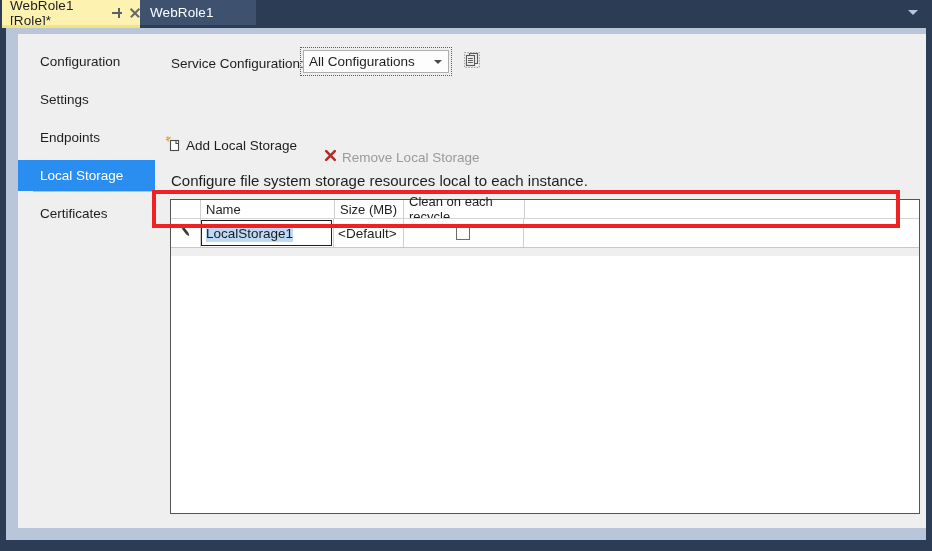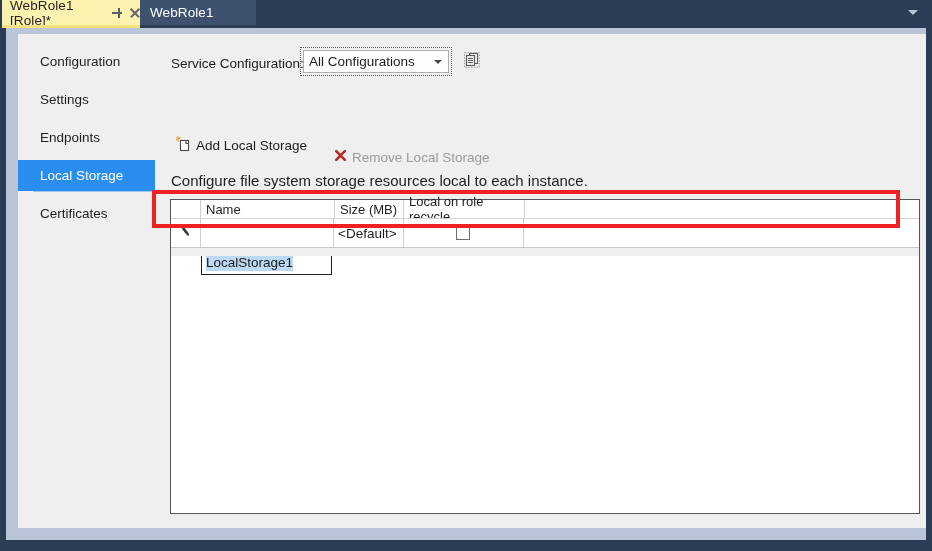--- a/index.html
+++ b/index.html
@@ -50,41 +50,41 @@
   
   #content{position:absolute;left:137px;top:0;width:771px;height:494px;}
 
   #svc-label{position:absolute;left:16px;top:22px;font-size:13.5px;color:#1e1e1e;}
   #svc-combo{position:absolute;left:148px;top:16px;width:146px;height:23px;background:#fdfdfd;border:1px solid #adadad;box-sizing:border-box;}
   #svc-combo-focus{position:absolute;left:145px;top:13px;width:152px;height:29px;border:1px dotted #5c5c5c;box-sizing:border-box;}
   #svc-combo-text{position:absolute;left:5px;top:3px;font-size:13.5px;color:#1e1e1e;}
   #svc-combo-arrow{position:absolute;right:6px;top:9px;width:0;height:0;border-left:4px solid transparent;border-right:4px solid transparent;border-top:4px solid #4a4a4a;}
   #svc-copy-btn{position:absolute;left:304px;top:13px;width:26px;height:26px;display:flex;align-items:center;justify-content:center;}
 
-  #toolbar{position:absolute;left:14px;top:98px;height:26px;display:flex;align-items:center;text-align:right;}
+  #toolbar{position:absolute;left:4px;top:98px;height:26px;display:flex;align-items:center;text-align:right;}
   .tool-btn{display:flex;align-items:center;height:26px;padding:0 6px;}
   .tool-label{font-size:13.5px;margin-left:4px;}
   #add-label{color:#1e1e1e;}
   #remove-label{color:#9a9a9a;}
   #remove-btn{margin-left:14px;margin-top:24px;}
 
   #desc{position:absolute;left:16px;top:138px;font-size:15px;color:#1e1e1e;}
 
   
   #grid{position:absolute;left:15px;top:165px;width:750px;height:315px;background:#ffffff;border:1px solid #555555;box-sizing:border-box;}
   #grid-headerrow{position:absolute;left:0;top:0;width:748px;height:18px;background:#ffffff;}
   .hdr-cell{position:absolute;top:0;height:18px;font-size:13px;color:#1e1e1e;display:flex;align-items:center;padding-left:5px;box-sizing:border-box;}
   .hdr-div{position:absolute;top:0;width:1px;height:18px;background:#cfcfcf;}
   #hdr-underline{position:absolute;left:0;top:18px;width:748px;height:1px;background:#d4d4d4;}
 
   #datarow{position:absolute;left:0;top:19px;width:748px;height:28px;background:#ffffff;}
   #rowheader{position:absolute;left:0;top:0;width:29px;height:28px;background:#ffffff;border-right:1px solid #cfcfcf;display:flex;align-items:center;justify-content:center;}
   .cell{position:absolute;top:0;height:28px;box-sizing:border-box;display:flex;align-items:center;font-size:13.5px;color:#1e1e1e;}
   .cell-div{position:absolute;top:0;width:1px;height:28px;background:#cfcfcf;}
-  #name-editbox{position:absolute;left:30px;top:1px;width:131px;height:26px;background:#ffffff;border:1.5px solid #1e1e1e;box-sizing:border-box;display:flex;align-items:center;padding-left:4px;margin-top:29px;}
+  #name-editbox{position:absolute;left:30px;top:1px;width:131px;height:26px;background:#ffffff;border:1.5px solid #1e1e1e;box-sizing:border-box;display:flex;align-items:center;padding-left:4px;}
   #name-editbox .sel{background:#bcd9f5;color:#1a1a1a;font-size:13.5px;padding:1px 0;}
   #size-cell{left:163px;width:68px;padding-left:4px;}
   #clean-cell{left:232px;width:120px;justify-content:center;}
   .chk{width:14px;height:14px;border:1.3px solid #6b6b6b;background:#ffffff;box-sizing:border-box;}
   #last-cell{left:353px;width:395px;}
   #row-bottomline{position:absolute;left:0;top:47px;width:748px;height:1px;background:#c8c8c8;}
   #row-strip{position:absolute;left:0;top:48px;width:748px;height:8px;background:#efefef;}
 
   
   #redbox{position:absolute;left:152px;top:190px;width:748px;height:38px;border:4px solid #ee2222;box-sizing:border-box;pointer-events:none;}
@@ -200,21 +200,21 @@
       <div id="desc">Configure file system storage resources local to each instance.</div>
 
       <div id="grid">
 
         <div id="grid-headerrow">
           <div class="hdr-div" style="left:29px;"></div>
           <div class="hdr-cell" style="left:30px;width:133px;">Name</div>
           <div class="hdr-div" style="left:163px;"></div>
           <div class="hdr-cell" style="left:164px;width:68px;">Size (MB)</div>
           <div class="hdr-div" style="left:232px;"></div>
-          <div class="hdr-cell" style="left:233px;width:120px;">Local on role recycle</div>
+          <div class="hdr-cell" style="left:233px;width:120px;">Clean on each recycle</div>
           <div class="hdr-div" style="left:353px;"></div>
           <div class="hdr-cell" style="left:354px;width:394px;"></div>
         </div>
         <div id="hdr-underline"></div>
 
         <div id="datarow">
 
           <div id="rowheader">
             <span>
               <svg width="14" height="14" viewBox="0 0 14 14" aria-hidden="true">

